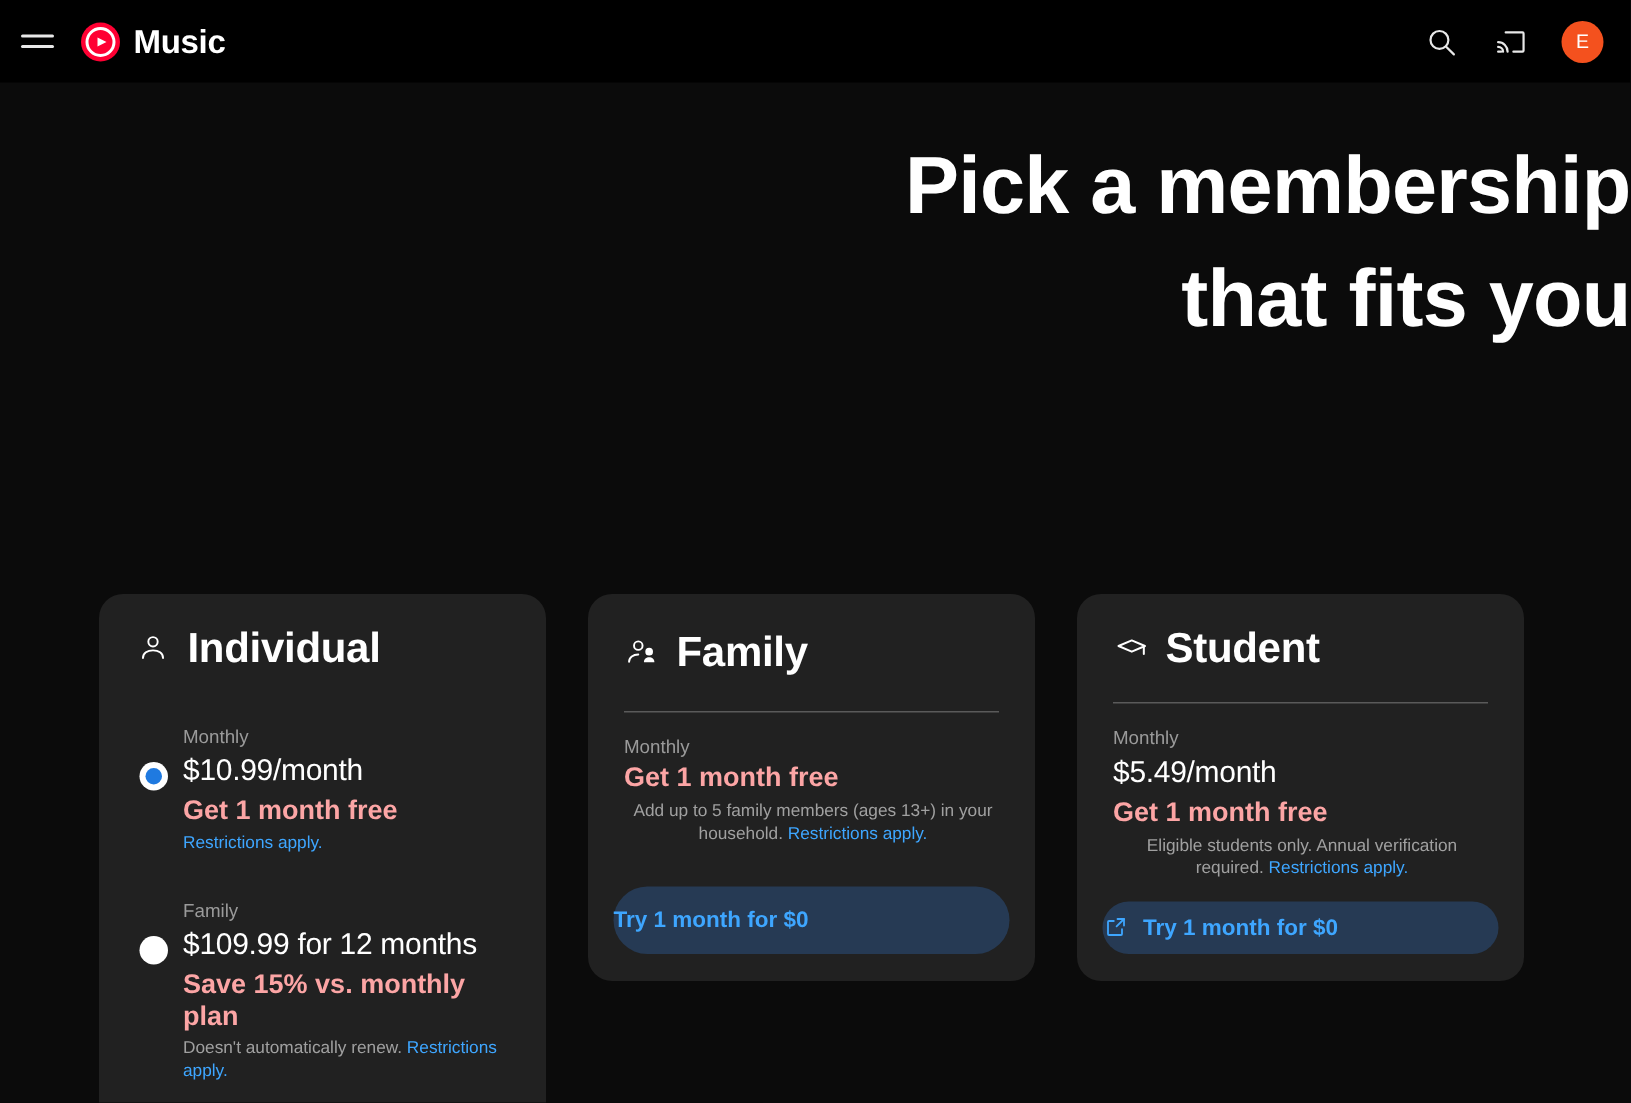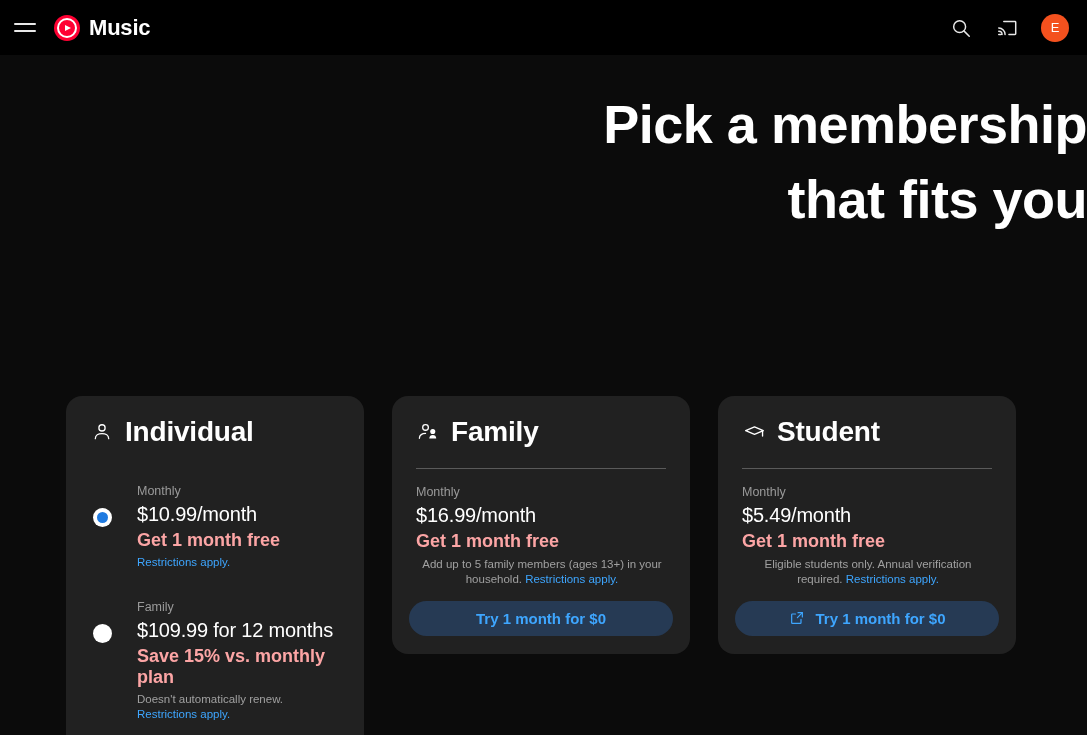--- a/index.html
+++ b/index.html
@@ -161,21 +161,21 @@
 
   .divider {
     height: 1px;
     background: #5a5a5a;
     margin: 20px 8px 0 8px;
   }
 
   .option {
     display: flex;
     align-items: flex-start;
-    gap: 15px;
+    gap: 0;
     padding: 16px 0 14px 0;
   }
   .option.plain { padding-left: 8px; display: block; }
 
   .radio-col {
     width: 40px;
     display: flex;
     justify-content: center;
     padding-top: 24px;
     flex-shrink: 0;
@@ -229,21 +229,20 @@
     color: #3ea6ff;
     text-decoration: none;
     cursor: pointer;
   }
 
   .spacer { flex: 1; }
 
   .cta {
     display: flex;
     align-items: center;
-    justify-content: center;
     gap: 10px;
     height: 45px;
     border-radius: 23px;
     font-size: 15px;
     font-weight: bold;
     cursor: pointer;
     border: none;
     font-family: "Liberation Sans", sans-serif;
     margin: 0 1px;
   }
@@ -367,21 +366,20 @@
           </svg>
         </div>
         <div class="card-title">Family</div>
       </div>
 
       <div class="divider"></div>
 
       <div class="option plain">
         <div class="option-body">
           <div class="term">Monthly</div>
-          <div class="price">$16.99/month</div>
           <div class="promo">Get 1 month free</div>
           <div class="fine gap"><span>Add up to 5 family members (ages 13+) in your household. </span><a class="link">Restrictions apply.</a></div>
         </div>
       </div>
 
       <div class="spacer"></div>
 
       <button class="cta secondary">
         <span>Try 1 month for $0</span>
       </button>

